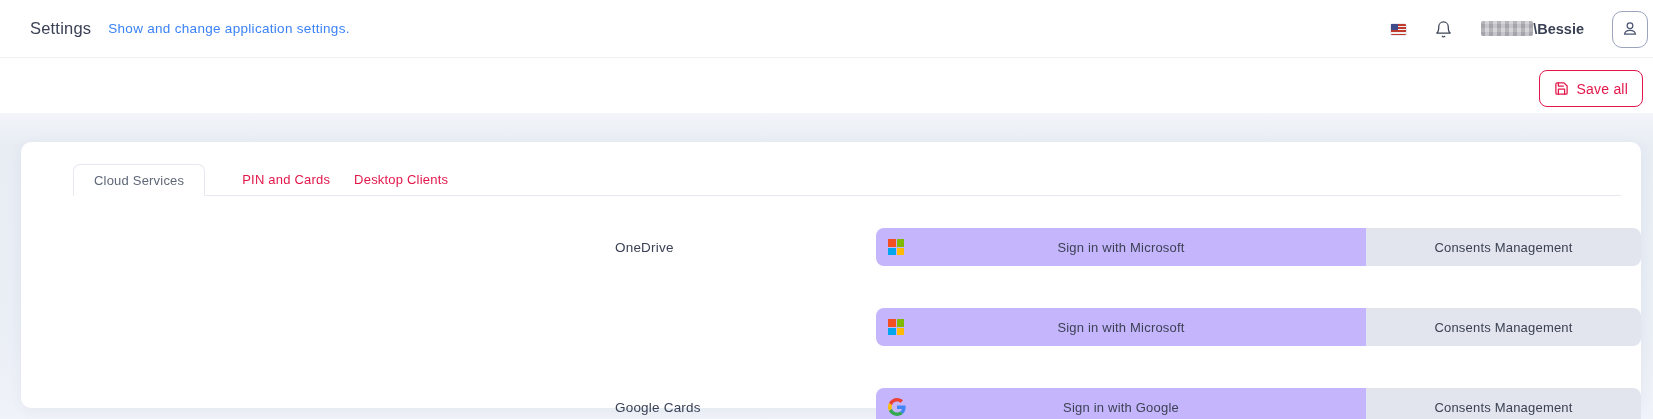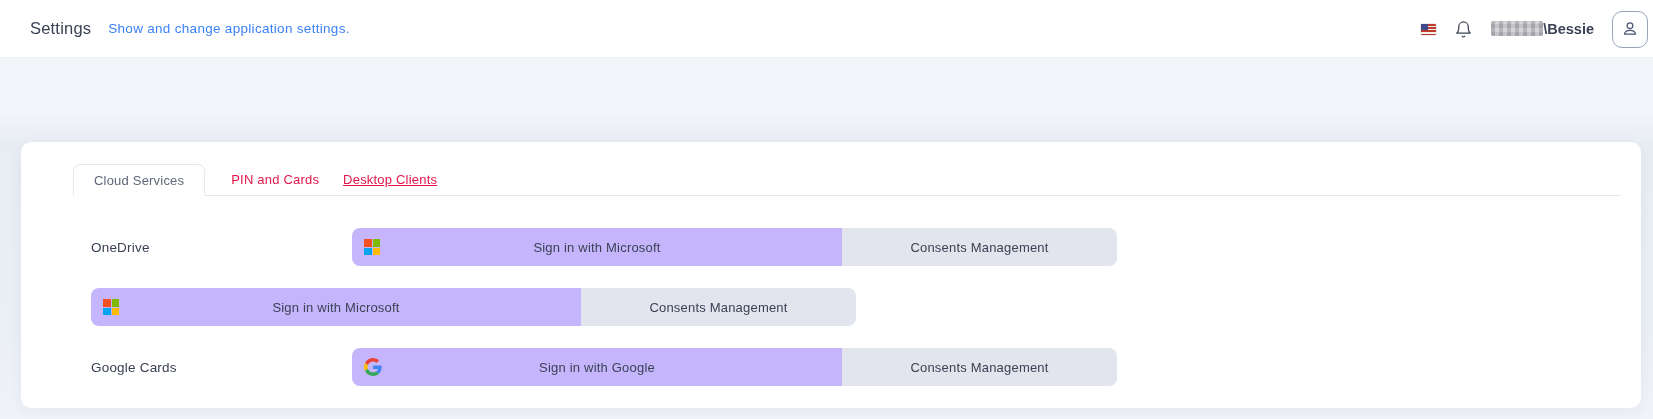--- a/index.html
+++ b/index.html
@@ -13,21 +13,21 @@
   
   .topbar {
     position:absolute; top:0; left:0; width:1653px; height:58px;
     background:#ffffff; border-bottom:1px solid #eef0f4;
     display:flex; align-items:center; padding-left:30px;
   }
   .page-title { font-size:16.5px; font-weight:normal; color:#3a4155; letter-spacing:.2px; }
   .page-subtitle { margin-left:17px; font-size:13.5px; color:#3b82f6; letter-spacing:.3px; }
   .topbar-right {
     position:absolute; right:5px; top:0; height:58px;
-    display:flex; align-items:center; gap:18px; padding-right:0;
+    display:flex; align-items:center; gap:28px; padding-right:0;
   }
   .flag {
     width:15px; height:11px; position:relative; display:inline-block; cursor:pointer;
     background:repeating-linear-gradient(180deg,#c0392e 0 1.6px,#f2efec 1.6px 3.2px);
     box-shadow:0 0 0 .6px #d4d9e2; border-radius:1px;
   }
   .flag::before { content:""; position:absolute; left:0; top:0; width:7px; height:6px; background:#3e4a8c; }
   .icon-btn { background:none; border:none; cursor:pointer; display:flex; align-items:center; }
   .censored {
     display:inline-block; width:52px; height:15px; vertical-align:-2px; border-radius:2px;
@@ -61,25 +61,25 @@
     display:flex; align-items:center; border-bottom:1px solid #e6e8f0; position:relative;
   }
   .tab { font-size:13px; letter-spacing:.2px; cursor:pointer; white-space:nowrap; }
   .tab.active {
     height:32px; margin-bottom:-1px; padding:0 20px;
     display:flex; align-items:center;
     background:#fff; color:#5f6878;
     border:1px solid #e6e8f0; border-bottom:1px solid #ffffff;
     border-radius:7px 7px 0 0;
   }
-  .tab.link { color:#e3174a; margin-left:26px; }
-  .tab.link + .tab.link { margin-left:24px;text-decoration:underline; }
+  .tab.link { color:#e3174a; margin-left:37px; }
+  .tab.link + .tab.link { margin-left:24px; }
 
   .rows { margin-top:25px; }
-  .service-row { display:flex; align-items:center; height:52px; margin-bottom:8px; padding-left:38px; }
+  .service-row { display:flex; align-items:center; height:52px; margin-bottom:28px; padding-left:38px;justify-content:flex-end; }
   .service-label { width:261px; font-size:13.5px; color:#3a4155; letter-spacing:.2px; }
   .btn {
     border:none; height:38px; cursor:pointer; font-family:"Liberation Sans", sans-serif;
     font-size:13px; color:#3c4254; letter-spacing:.2px;
     display:flex; align-items:center; justify-content:center; position:relative;
   }
   .btn.signin { width:490px; background:#c4b5fd; border-radius:8px 0 0 8px; }
   .btn.consents { width:275px; background:#e2e4ee; border-radius:0 8px 8px 0; }
   .provider { position:absolute; left:12px; top:50%; transform:translateY(-50%); display:flex; }
   .ms-logo { width:16px; height:16px; display:grid; grid-template-columns:7.5px 7.5px; grid-template-rows:7.5px 7.5px; gap:1px; }
@@ -111,20 +111,30 @@
 
       <button class="user-btn">
         <svg width="20" height="20" viewBox="0 0 24 24" fill="none" stroke="#4a5470" stroke-width="1.5" stroke-linecap="round" stroke-linejoin="round">
           <circle cx="12" cy="8" r="3.4"></circle>
           <path d="M5.4 18.2c.5-3 3.2-4.6 6.6-4.6s6.1 1.6 6.6 4.6z"></path>
         </svg>
       </button>
     </div>
   </header>
 
+  <div class="toolbar">
+    <button class="save-all">
+      <svg width="15" height="15" viewBox="0 0 24 24" fill="none" stroke="#e3174a" stroke-width="2" stroke-linecap="round" stroke-linejoin="round">
+        <path d="M19 21H5a2 2 0 0 1-2-2V5a2 2 0 0 1 2-2h11l5 5v11a2 2 0 0 1-2 2z"></path>
+        <polyline points="17 21 17 13 7 13 7 21"></polyline>
+        <polyline points="7 3 7 8 15 8"></polyline>
+      </svg>
+      <span>Save all</span>
+    </button>
+  </div>
 
   <section class="card">
 
     <div class="tabs">
       <div class="tab active">
         <span>Cloud Services</span>
       </div>
       <div class="tab link">
         <span>PIN and Cards</span>
       </div>

